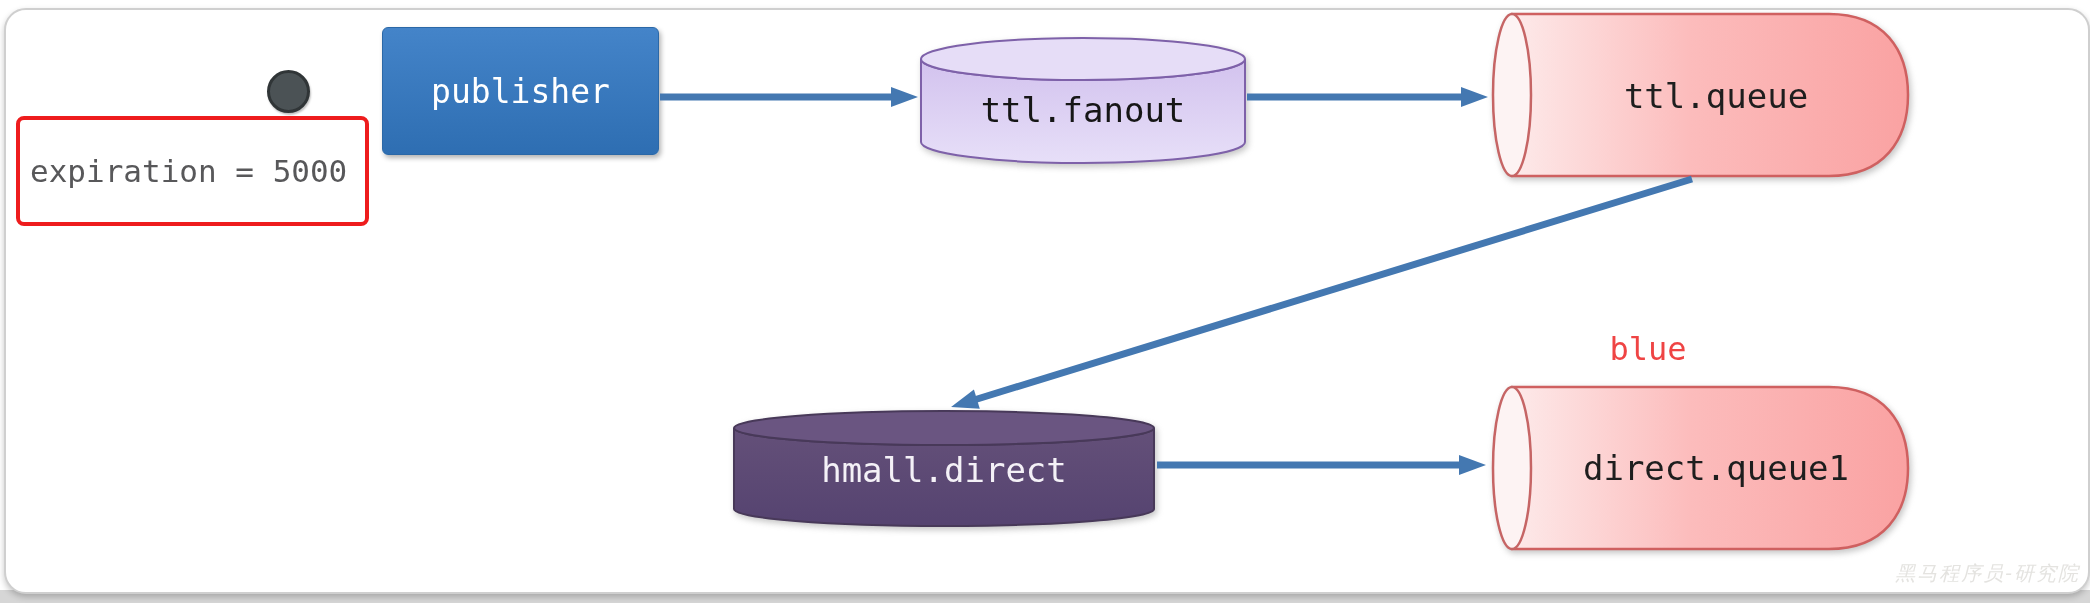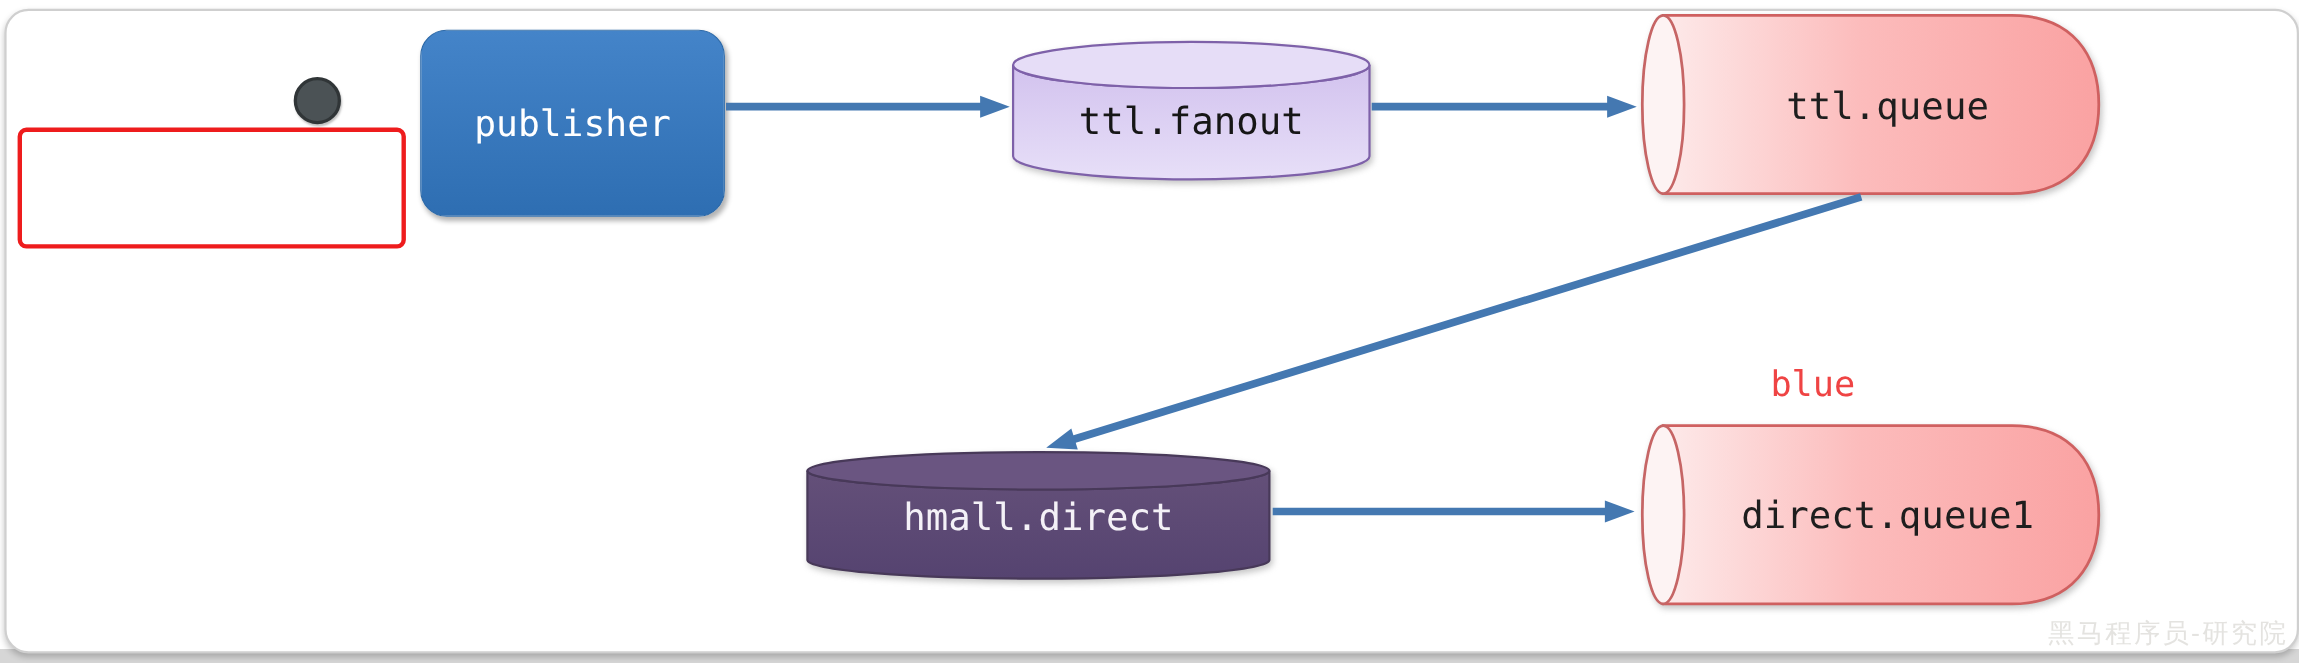--- a/index.html
+++ b/index.html
@@ -11,47 +11,48 @@
         background:#ffffff;border:2px solid #cfcfcf;border-radius:22px;
         box-shadow:0 3px 6px rgba(0,0,0,.22);z-index:1;}
   .dot{position:absolute;left:267px;top:70px;width:43px;height:43px;
        border-radius:50%;background:#4b5255;border:3px solid #303537;
        box-sizing:border-box;box-shadow:1px 2px 2px rgba(0,0,0,.25);z-index:4;}
   .redbox{position:absolute;left:16px;top:116px;width:353px;height:110px;
           box-sizing:border-box;border:4px solid #ee1c1d;border-radius:8px;
           background:#ffffff;display:flex;flex-direction:column;
           justify-content:space-evenly;padding:2px 10px;z-index:3;}
   .redbox div{font-size:31px;line-height:40px;color:#58585a;white-space:nowrap;}
-  .publisher{position:absolute;left:382px;top:27px;width:277px;height:170px;
-             border-radius:24px;background:linear-gradient(180deg,#4484c9,#2e6eb2);
+  .publisher{position:absolute;left:382px;top:27px;width:277px;height:128px;
+             border-radius:6px;background:linear-gradient(180deg,#4484c9,#2e6eb2);
              border:1px solid #2b68a7;box-sizing:border-box;
              display:flex;align-items:center;justify-content:center;
              box-shadow:2px 3px 5px rgba(0,0,0,.3);z-index:3;}
   .publisher span{color:#ffffff;font-size:33px;}
   .shape{position:absolute;z-index:3;filter:drop-shadow(2px 3px 3px rgba(110,110,110,.4));}
   .shape text{font-family:"DejaVu Sans Mono","Liberation Mono",monospace;}
   .arrows{position:absolute;left:0;top:0;width:2090px;height:603px;z-index:5;
           pointer-events:none;}
   .edge-label{position:absolute;left:1600px;top:330px;width:96px;text-align:center;
               font-size:32px;color:#ef4444;z-index:3;}
-  .watermark{position:absolute;right:10px;top:560px;font-size:24px;
+  .watermark{position:absolute;right:10px;top:560px;font-size:20px;
              color:#e4e3e0;letter-spacing:2px;z-index:6;
-             font-family:"DejaVu Serif","Liberation Serif",serif;}
+             font-family:"DejaVu Serif","Liberation Serif",serif;font-style:italic;}
 </style>
 </head>
 <body>
 
 <div class="stage">
   <div class="bottom-strip"></div>
 
   <div class="card"></div>
 
   <div class="dot"></div>
 
   <div class="redbox">
+    <div>expiration = 5000</div>
   </div>
 
   <div class="publisher">
     <span>publisher</span>
   </div>
 
   <svg class="shape" style="left:919px;top:36px;" width="329" height="131" viewBox="0 0 329 131">
     <defs>
       <linearGradient id="fanoutBody" x1="0" y1="0" x2="0" y2="1">
         <stop offset="0" stop-color="#d2c2ee"></stop>

